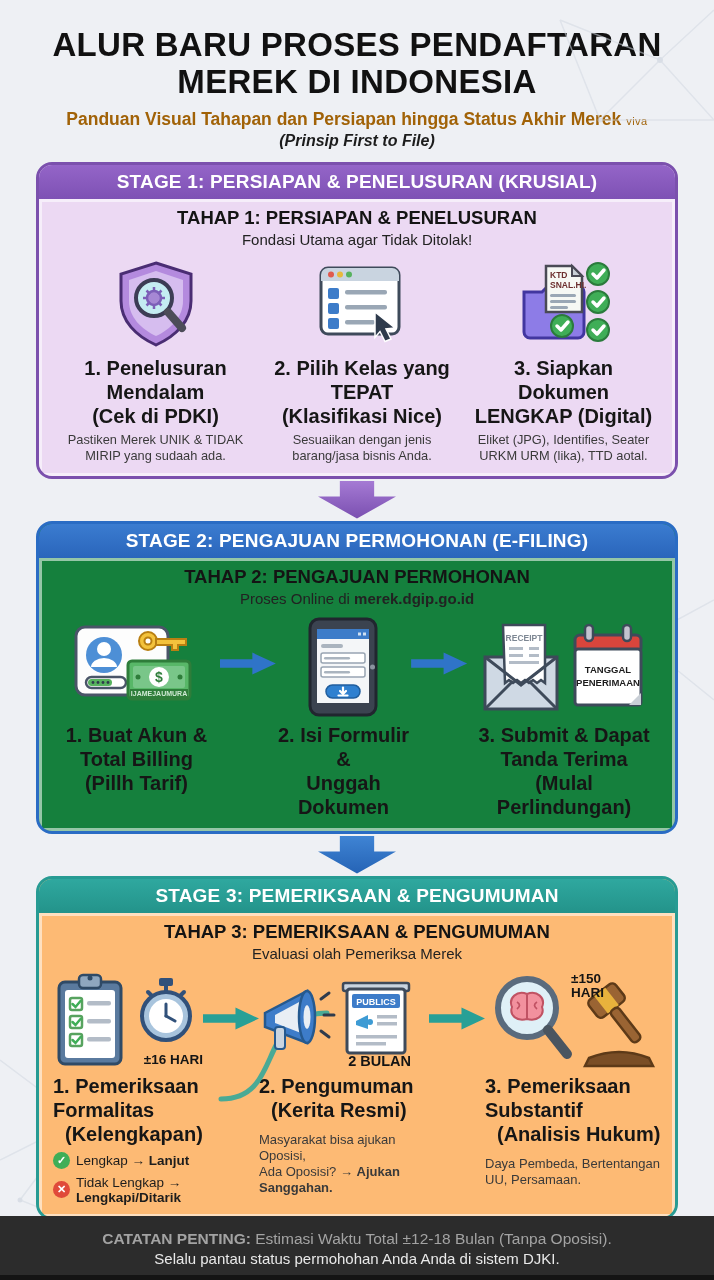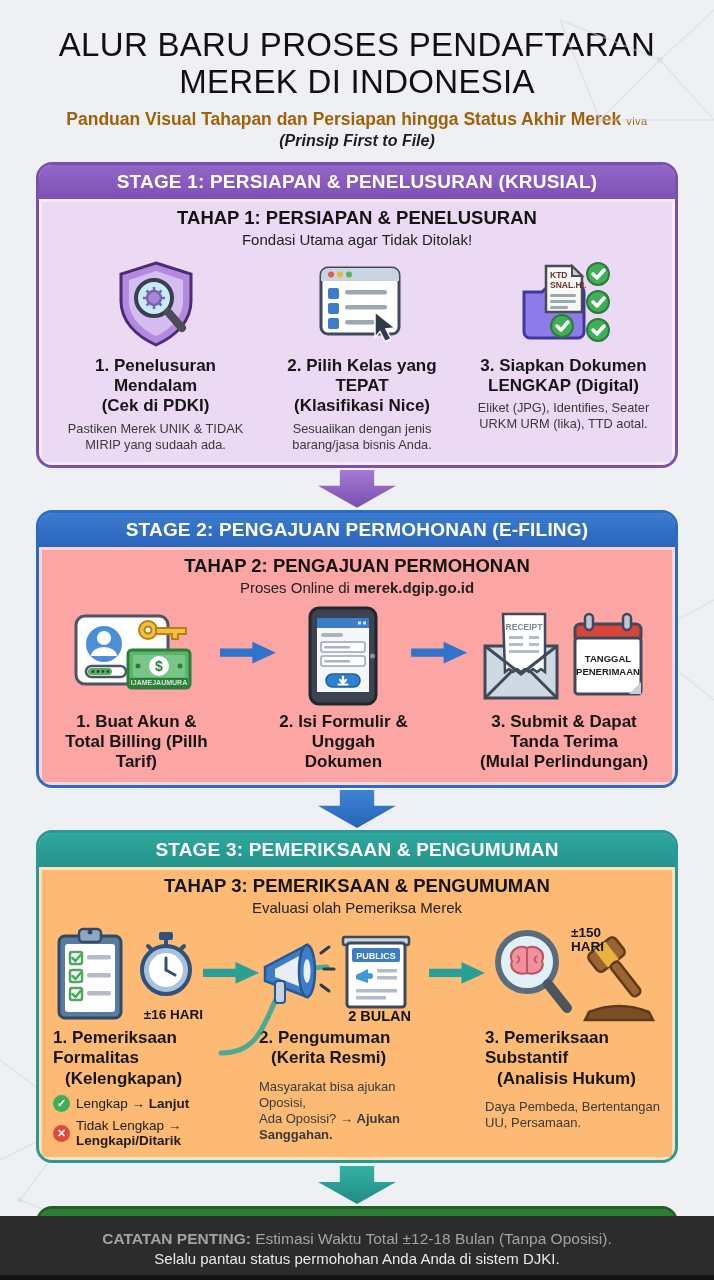--- a/index.html
+++ b/index.html
@@ -7,43 +7,43 @@
   body {
     font-family:"Liberation Sans", sans-serif;
     background:#eef0f4;
     width:714px; height:1280px;
     position:relative; overflow:hidden;
     color:#1b1b1b;
   }
   .mesh { position:absolute; inset:0; pointer-events:none; opacity:.55; }
 
   
-  .page-title { margin-top:26px; text-align:center; font-size:33px; font-weight:400; line-height:1.13; letter-spacing:.3px; color:#111; }
+  .page-title { margin-top:26px; text-align:center; font-size:33px; font-weight:700; line-height:1.13; letter-spacing:.3px; color:#111; }
   .page-sub { text-align:center; font-size:17.5px; font-weight:600; margin-top:8px; color:#a16207; }
   .page-sub .tiny { font-size:11px; font-weight:400; letter-spacing:.5px; }
   .page-sub2 { text-align:center; font-size:16px; font-style:italic; font-weight:600; margin-top:2px; color:#1c1c1c; }
 
   
   .card { width:642px; margin:12px auto 0; border-radius:16px; overflow:hidden; position:relative; }
   .card-header { text-align:center; font-weight:800; font-size:19px; color:#fff; padding:6px 4px; letter-spacing:.2px; }
   .card-body { padding:8px 14px 12px; box-shadow:inset 0 0 0 3px rgba(255,255,255,.55); }
   .tahap-title { text-align:center; font-weight:800; font-size:18.5px; color:#141414; }
   .tahap-sub { text-align:center; font-size:15px; margin-top:2px; color:#222; }
   .cols { display:flex; justify-content:space-between; align-items:flex-start; margin-top:8px; }
   .col { display:flex; flex-direction:column; align-items:center; }
   .icon-box { height:96px; display:flex; align-items:center; justify-content:center; position:relative; }
-  .cap { font-weight:800; font-size:17px; text-align:center; line-height:1.2; margin-top:4px; color:#161616; }
+  .cap { font-weight:800; font-size:20px; text-align:center; line-height:1.2; margin-top:4px; color:#161616; }
   .desc { font-size:12.8px; text-align:center; line-height:1.25; margin-top:4px; color:#3a3a3a; }
   .b { font-weight:800; }
 
   
   .card.s1 { border:3px solid #7b50ad; background:#ecd9f3; }
   .card.s1 .card-header { background:linear-gradient(180deg,#9465c8,#7e51b4); }
   
-  .card.s2 { border:3px solid #2a6cc4; background:#fca5a5; }
+  .card.s2 { border:3px solid #2a6cc4; background:#15803d; }
   .card.s2 .card-header { background:linear-gradient(180deg,#3b7cd0,#2a65bb); }
   
   .card.s3 { border:3px solid #279b93; background:#fdba74; }
   .card.s3 .card-header { background:linear-gradient(180deg,#2fa89f,#23938a); }
   
   .card.s4 { border:3px solid #225f28; background:#4d9b55; }
   .card.s4 .card-header { background:#2e7d35; }
 
   .down-arrow { width:78px; height:38px; margin:0 auto; clip-path:polygon(28% 0,72% 0,72% 42%,100% 42%,50% 100%,0 42%,28% 42%); }
   .down-arrow.purple { background:linear-gradient(180deg,#a57ad4,#7a4fb0); }

